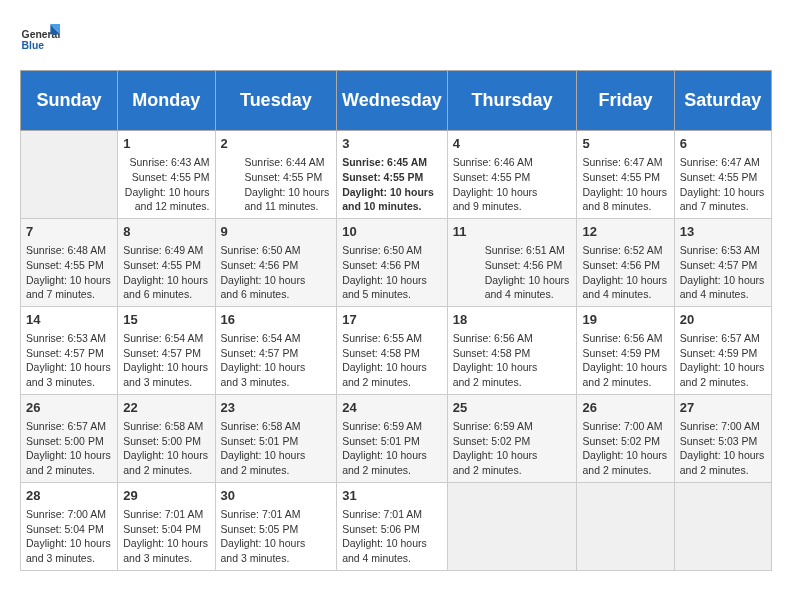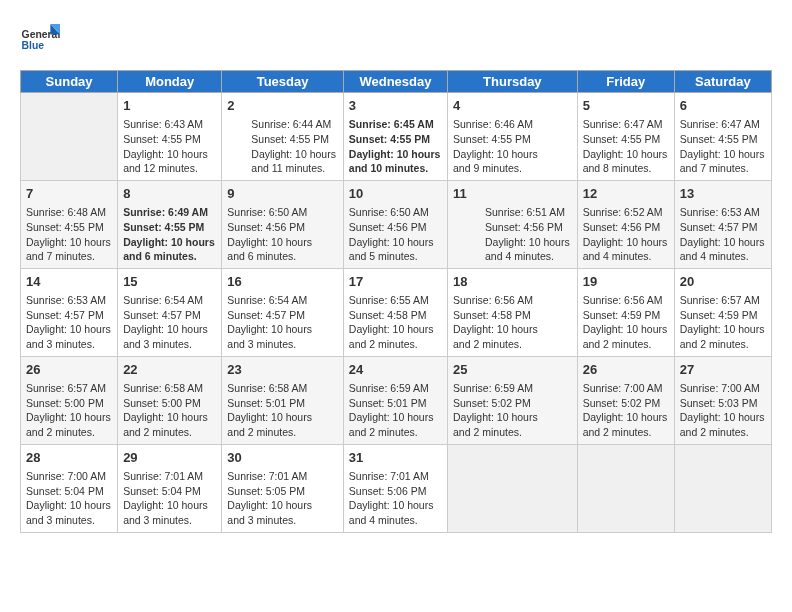--- a/index.html
+++ b/index.html
@@ -41,23 +41,23 @@
       color: #555;
     }
     table {
       width: 100%;
       border-collapse: collapse;
       font-size: 11px;
     }
     thead tr th {
       background-color: #2874c8;
       color: #fff;
-      padding: 3px 4px;
+      padding: 19px 4px;
       text-align: center;
-      font-size: 13px;
+      font-size: 18px;
       font-weight: bold;
       border: 1px solid #aaa;
     }
     tbody tr td {
       border: 1px solid #ccc;
       vertical-align: top;
       padding: 4px 5px;
       min-height: 80px;
       color: #333;
       line-height: 1.4;
@@ -110,21 +110,21 @@
       <th>Thursday</th>
       <th>Friday</th>
       <th>Saturday</th>
     </tr>
   </thead>
   <tbody id="calendar-body">
   <tr>
         <td class="empty-cell"></td>
         <td>
           <span class="day-number">1</span>
-          <div class="day-info" style="white-space: pre-line;">Sunrise: 6:43 AM
+          <div class="day-info" style="white-space: pre-line; text-align: right;">Sunrise: 6:43 AM
 Sunset: 4:55 PM
 Daylight: 10 hours
 and 12 minutes.</div>
         </td>
         <td>
           <span class="day-number">2</span>
           <div class="day-info" style="white-space: pre-line; margin-left: 24px;">Sunrise: 6:44 AM
 Sunset: 4:55 PM
 Daylight: 10 hours
 and 11 minutes.</div>
@@ -161,21 +161,21 @@
       <tr>
         <td>
           <span class="day-number">7</span>
           <div class="day-info" style="white-space: pre-line;">Sunrise: 6:48 AM
 Sunset: 4:55 PM
 Daylight: 10 hours
 and 7 minutes.</div>
         </td>
         <td>
           <span class="day-number">8</span>
-          <div class="day-info" style="white-space: pre-line; font-weight: bold;">Sunrise: 6:49 AM
+          <div class="day-info" style="white-space: pre-line;">Sunrise: 6:49 AM
 Sunset: 4:55 PM
 Daylight: 10 hours
 and 6 minutes.</div>
         </td>
         <td>
           <span class="day-number">9</span>
           <div class="day-info" style="white-space: pre-line;">Sunrise: 6:50 AM
 Sunset: 4:56 PM
 Daylight: 10 hours
 and 6 minutes.</div>

